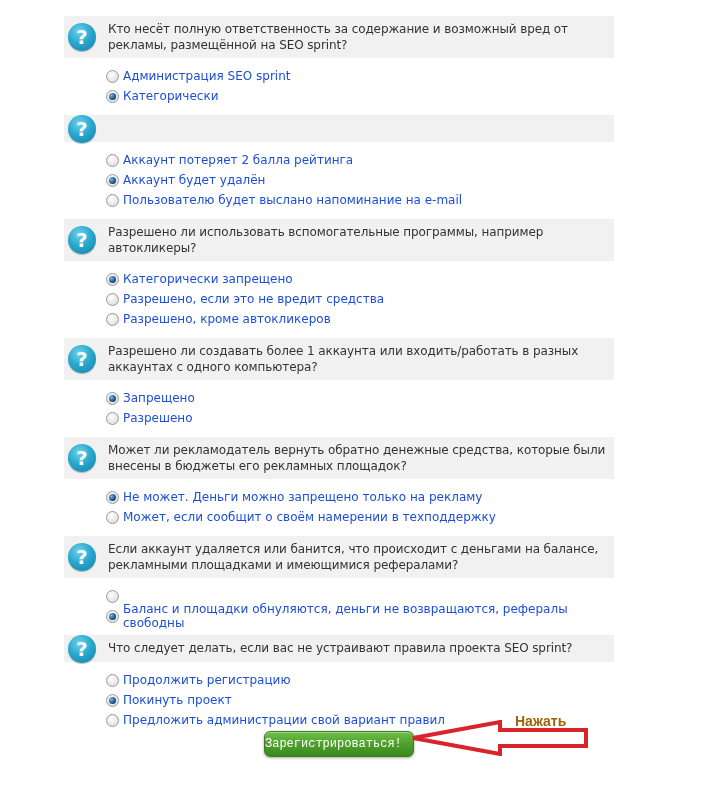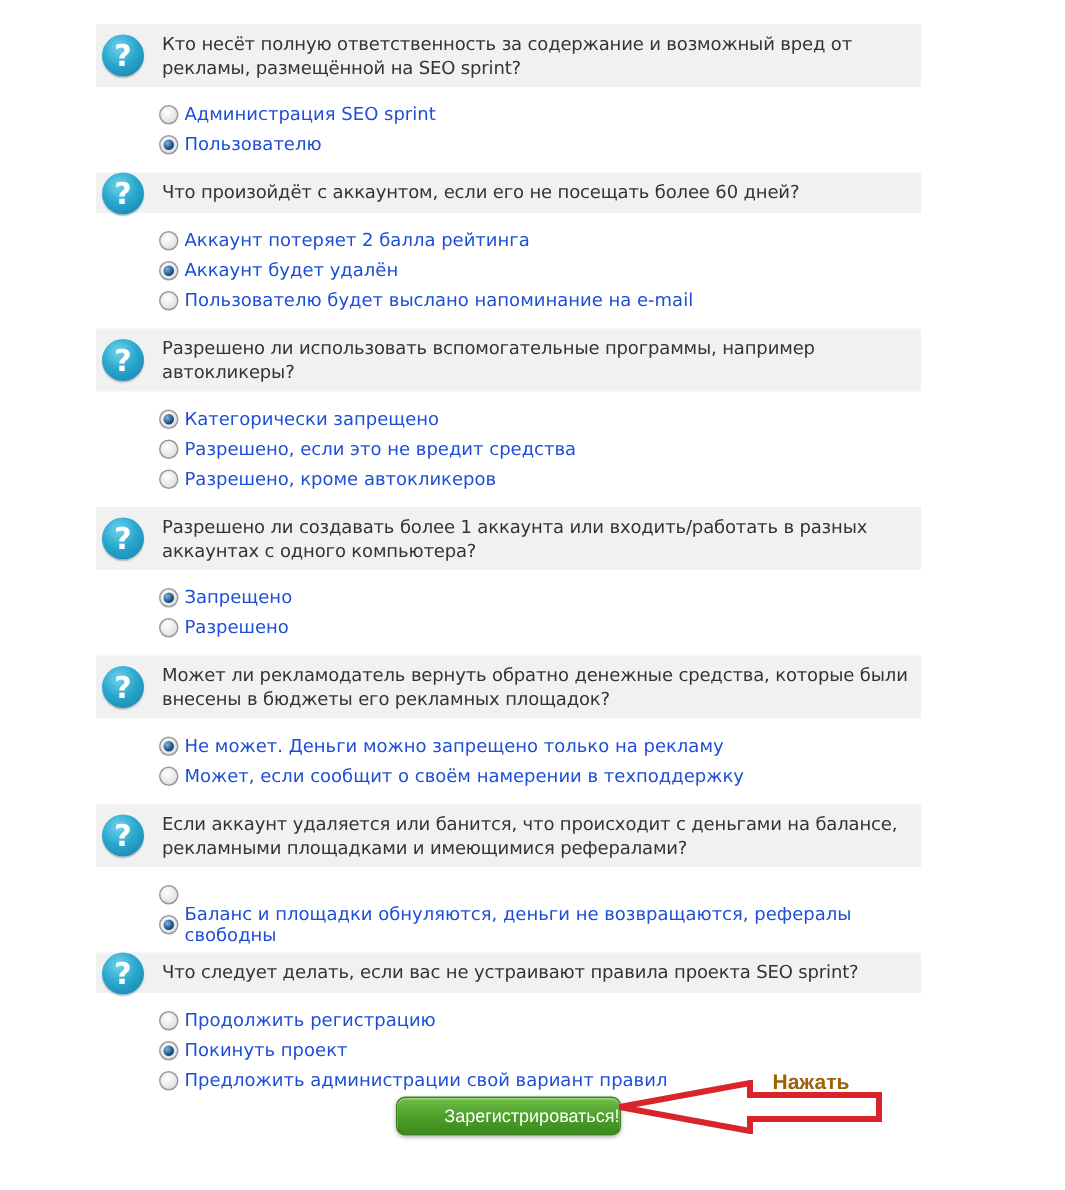--- a/index.html
+++ b/index.html
@@ -90,23 +90,23 @@
     .submit-btn {
       width: 148px;
       height: 24px;
       border-radius: 6px;
       background: linear-gradient(#6fc04a 0%, #4e9f2b 50%, #3a8a1c 100%);
       border: 1px solid #3c7f22;
       box-shadow: 0 1px 3px rgba(0,0,0,0.35), inset 0 1px 0 rgba(255,255,255,0.35);
       color: #ffffff;
       font-size: 12px;
       line-height: 24px;
-      text-align: right;
+      text-align: left;
       cursor: pointer;
-      font-family: Liberation Sans, sans-serif;
+      font-family: Liberation Mono, monospace;
     }
     .arrow-svg {
       position: absolute;
       left: 410px;
       top: 720px;
     }
     .hint-label {
       position: absolute;
       left: 515px;
       top: 713px;
@@ -126,29 +126,28 @@
       <span class="q-icon">?</span>
       <span>Кто несёт полную ответственность за содержание и возможный вред от рекламы, размещённой на SEO sprint?</span>
     </div>
     <div class="answers">
       <label class="answer">
         <span class="radio"></span>
         <span>Администрация SEO sprint</span>
       </label>
       <label class="answer">
         <span class="radio checked"></span>
-        <span>Пользователю</span>
-      </label>
-    </div>
-  </div>
-
-  <div class="question-block">
-    <div class="question-box">
-      <span class="q-icon">?</span>
-      <span>Что произойдёт с аккаунтом, если его не посещать более 60 дней?</span>
+        <span>Категорически</span>
+      </label>
+    </div>
+  </div>
+
+  <div class="question-block">
+    <div class="question-box">
+      <span class="q-icon">?</span>
     </div>
     <div class="answers">
       <label class="answer">
         <span class="radio"></span>
         <span>Аккаунт потеряет 2 балла рейтинга</span>
       </label>
       <label class="answer">
         <span class="radio checked"></span>
         <span>Аккаунт будет удалён</span>
       </label>

